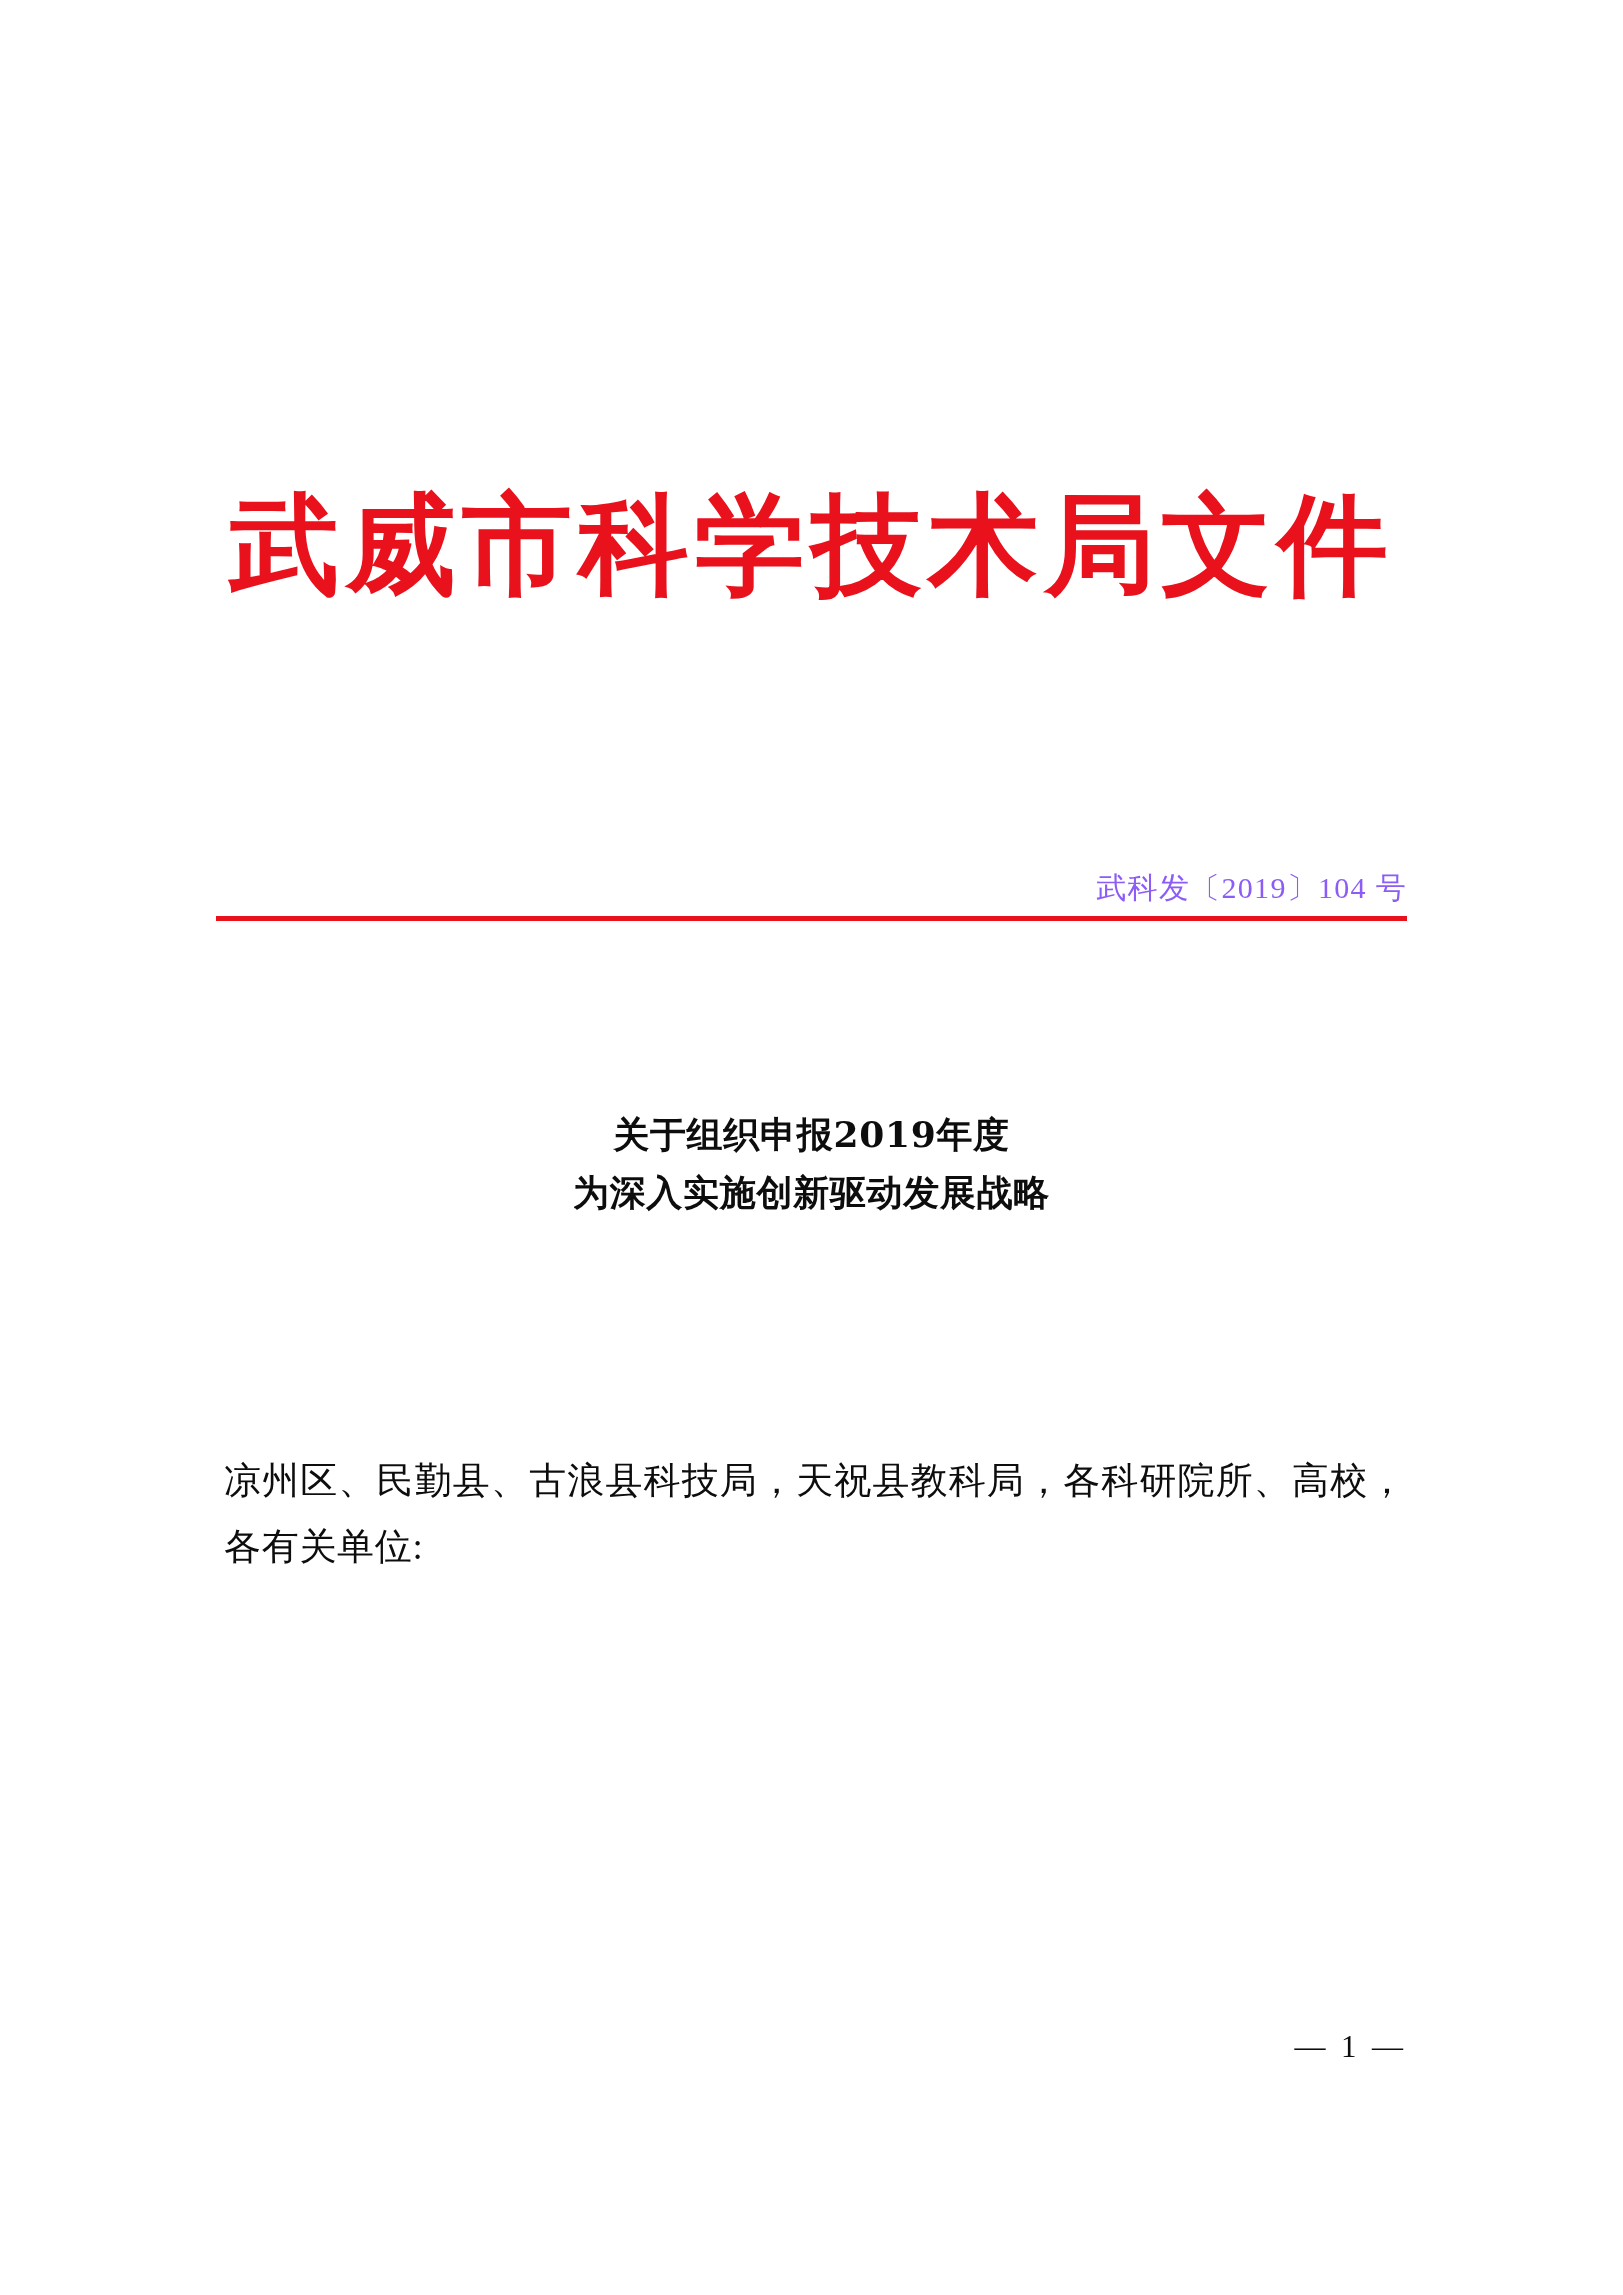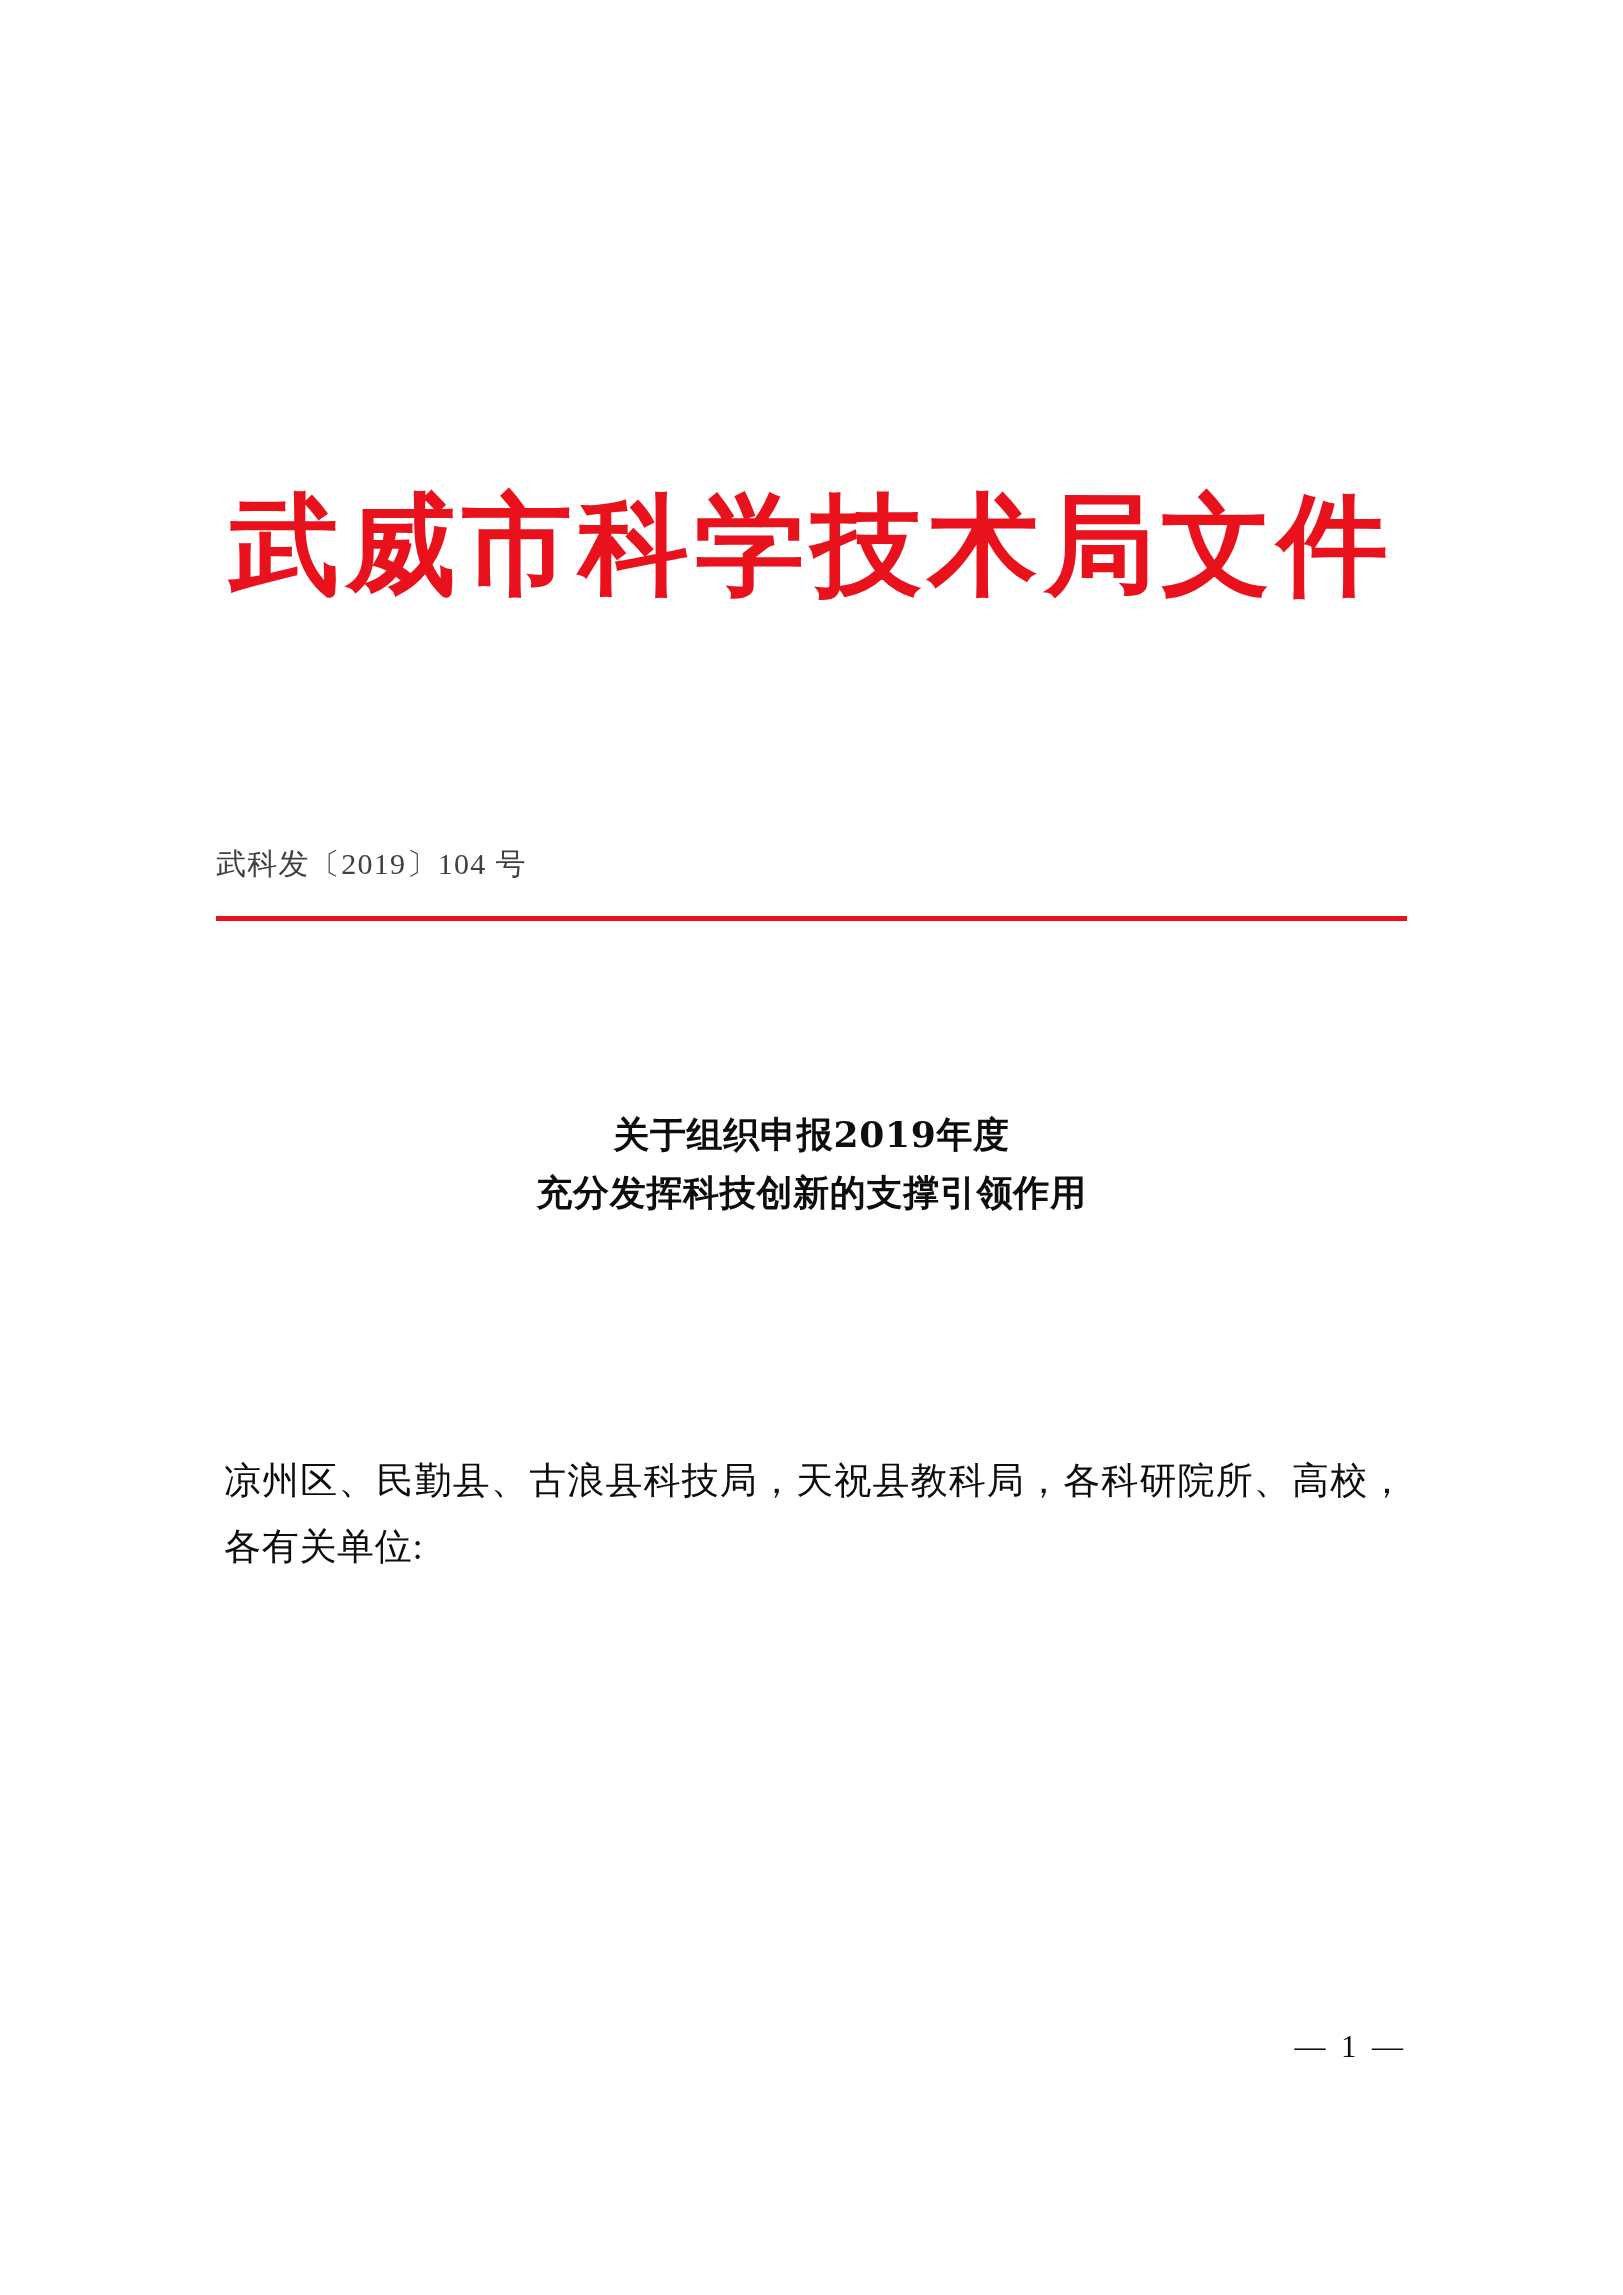--- a/index.html
+++ b/index.html
@@ -41,27 +41,27 @@
     font-size: 110px;
     line-height: 1.1;
     letter-spacing: 6.5px;
     white-space: nowrap;
   }
 
   
   .docnum {
     position: absolute;
     left: 0;
-    top: 844px;
+    top: 868px;
     width: 1191px;
-    text-align: left;
+    text-align: right;
     font-family: "Liberation Serif", "DejaVu Serif", serif;
     font-size: 30px;
     letter-spacing: 1.3px;
-    color: #404040;
+    color: #8b5cf6;
   }
   .redrule {
     position: absolute;
     left: 0;
     top: 916px;
     width: 1191px;
     height: 4.6px;
     background: #e8111c;
   }
 
@@ -124,21 +124,21 @@
     <div class="masthead">
       <div class="masthead-title">武威市科学技术局文件</div>
     </div>
 
     <div class="docnum">武科发〔2019〕104 号</div>
 
     <div class="redrule"></div>
 
     <div class="doc-title">
       <span class="line">关于组织申报2019年度</span>
-      <span class="line">充分发挥科技创新的支撑引领作用</span>
+      <span class="line">为深入实施创新驱动发展战略</span>
     </div>
 
     <div class="body-text">
       <p>凉州区、民勤县、古浪县科技局，天祝县教科局，各科研院所、高校，各有关单位:</p>
     </div>
 
     <div class="pagenum">— 1 —</div>
 
   </div>
 </div>

